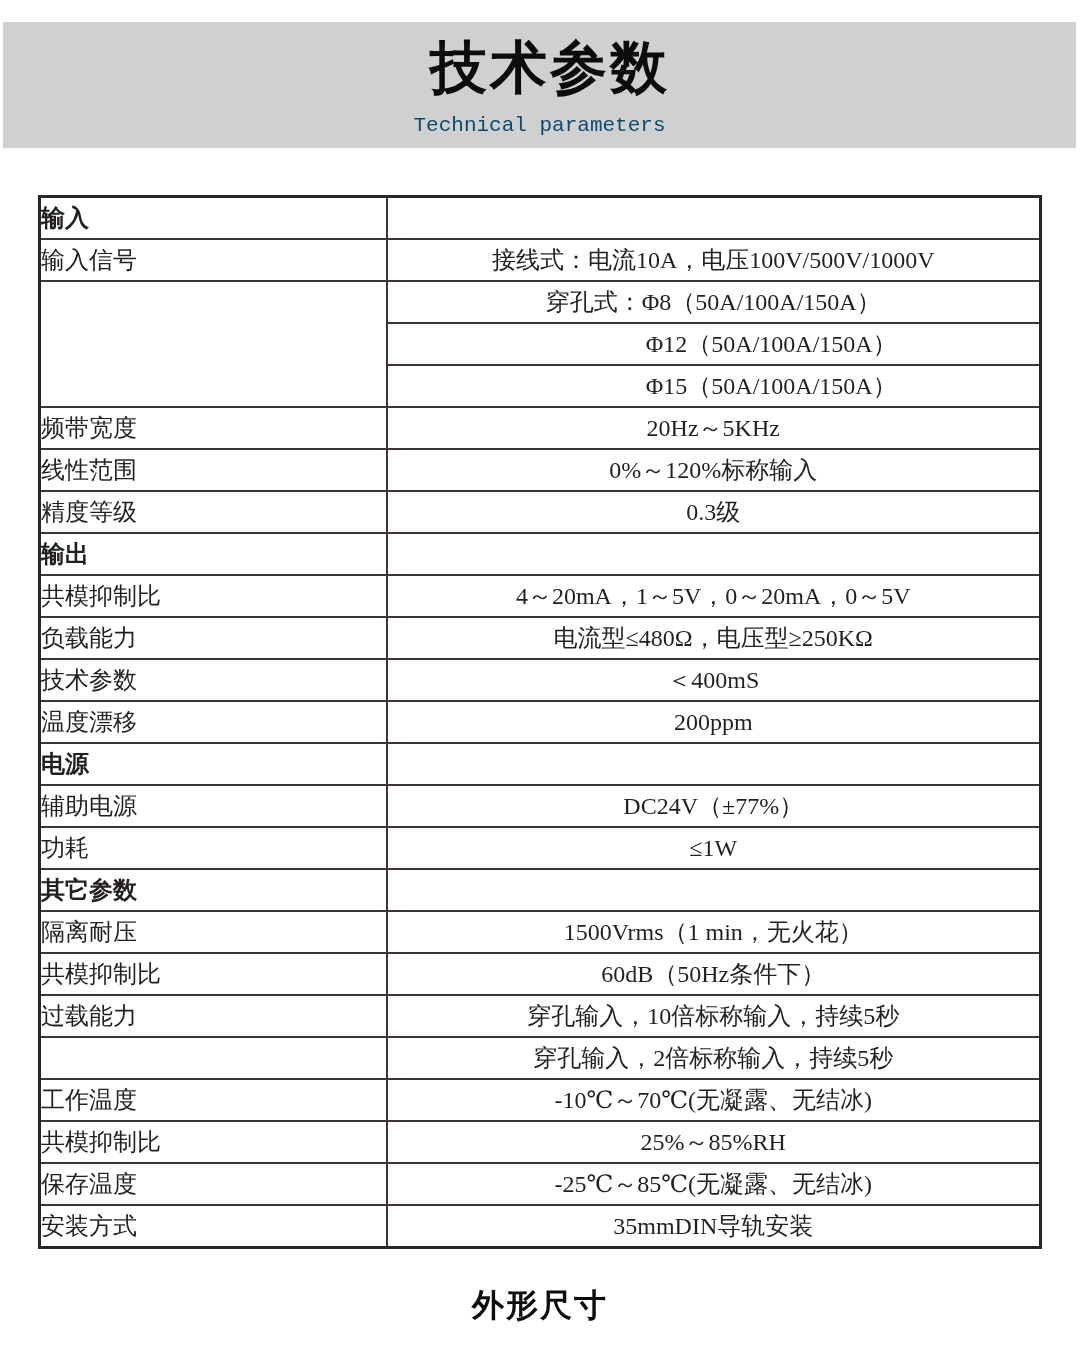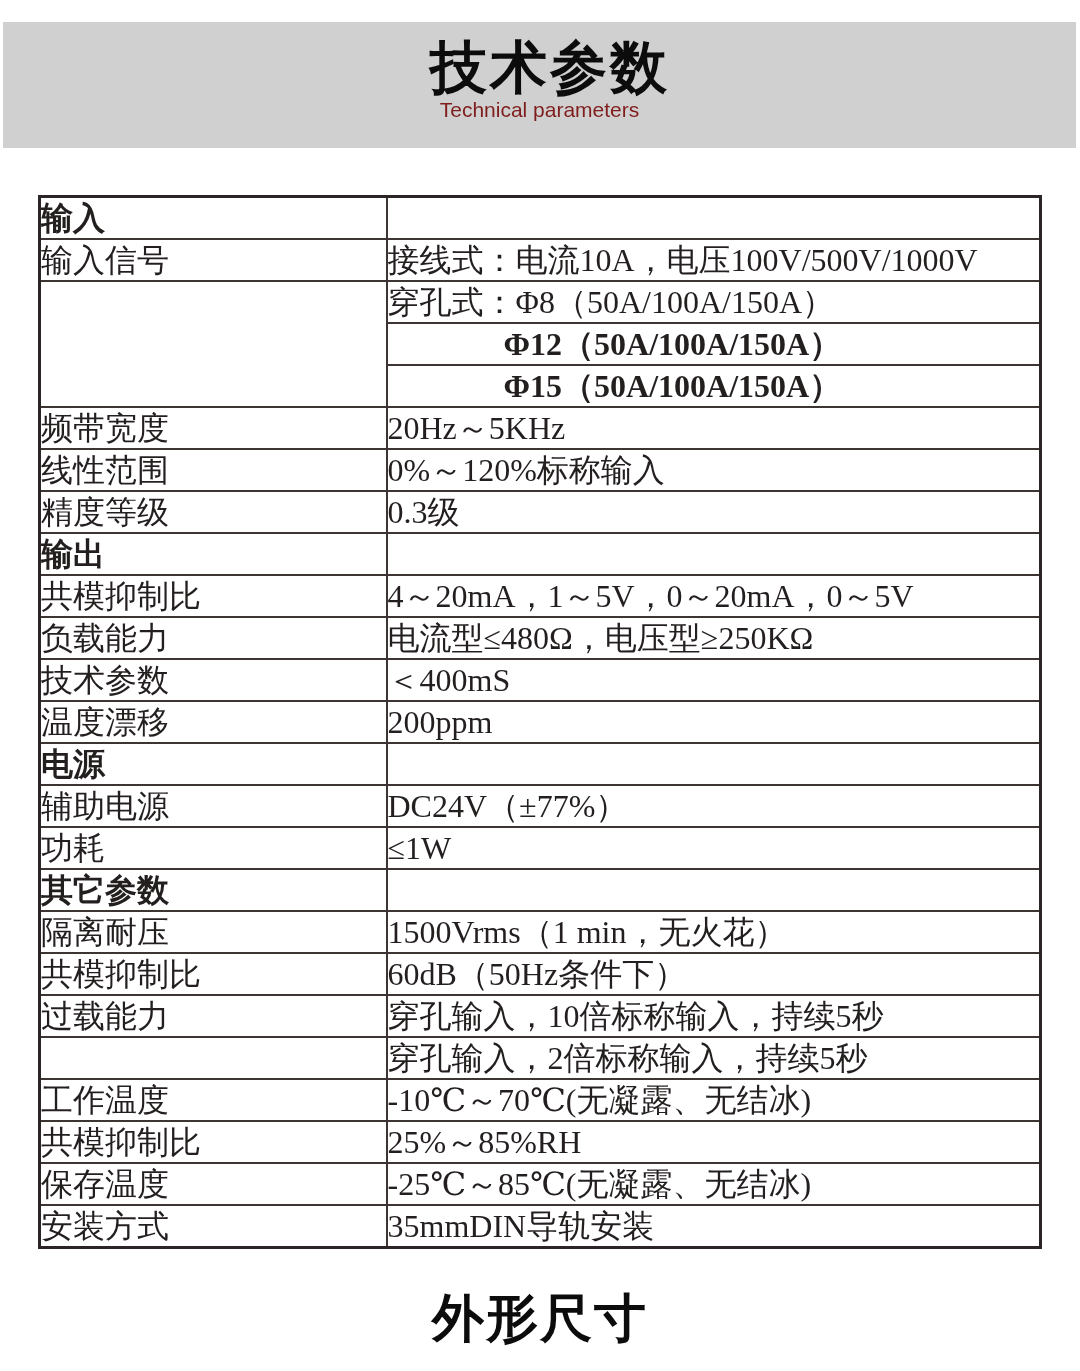--- a/index.html
+++ b/index.html
@@ -28,66 +28,66 @@
     margin: 14px 0 0 0;
     font-family: "Liberation Sans", "DejaVu Sans", sans-serif;
     font-weight: 900;
     font-size: 57px;
     line-height: 62px;
     letter-spacing: 3px;
     color: #0d0c0c;
     padding-left: 21px;
   }
   .band .sub {
-    font-family: Liberation Sans, sans-serif;
+    font-family: Liberation Mono, monospace;
     font-size: 21px;
     line-height: 24px;
-    color: #7f1d1d;
-    margin-top: 0;
+    color: #0c4a6e;
+    margin-top: 16px;
   }
   .table-wrap {
     position: absolute;
     left: 38px;
     top: 195px;
   }
   table.spec {
     border-collapse: collapse;
     width: 1004px;
     table-layout: fixed;
     border: 3px solid #2c2525;
   }
   table.spec col.c1 { width: 347px; }
   table.spec td {
     border: 2px solid #3d3434;
     height: 40px;
-    font-size: 32px;
+    font-size: 24px;
     line-height: 34px;
     padding: 0;
     vertical-align: middle;
     white-space: nowrap;
     overflow: hidden;
   }
   td.label { padding-left: 90px; }
   td.section {
     font-family: "Liberation Sans", "DejaVu Sans", sans-serif;
     font-weight: 700;
     font-size: 29px;
   }
-  td.value { padding-left: 24px; }
-  td.value.indent { padding-left: 116px; font-weight: bold; }
+  td.value { padding-left: 24px; text-align: center; }
+  td.value.indent { padding-left: 116px; }
   .footer-heading {
     position: absolute;
     top: 1284px;
     left: 0;
     width: 100%;
     margin: 0;
     text-align: center;
     font-family: "Liberation Sans", "DejaVu Sans", sans-serif;
     font-weight: 900;
-    font-size: 52px;
+    font-size: 32px;
     letter-spacing: 2px;
     color: #0d0c0c;
   }
 </style>
 </head>
 <body>
 
 <div class="page">
 
   <header class="band">

